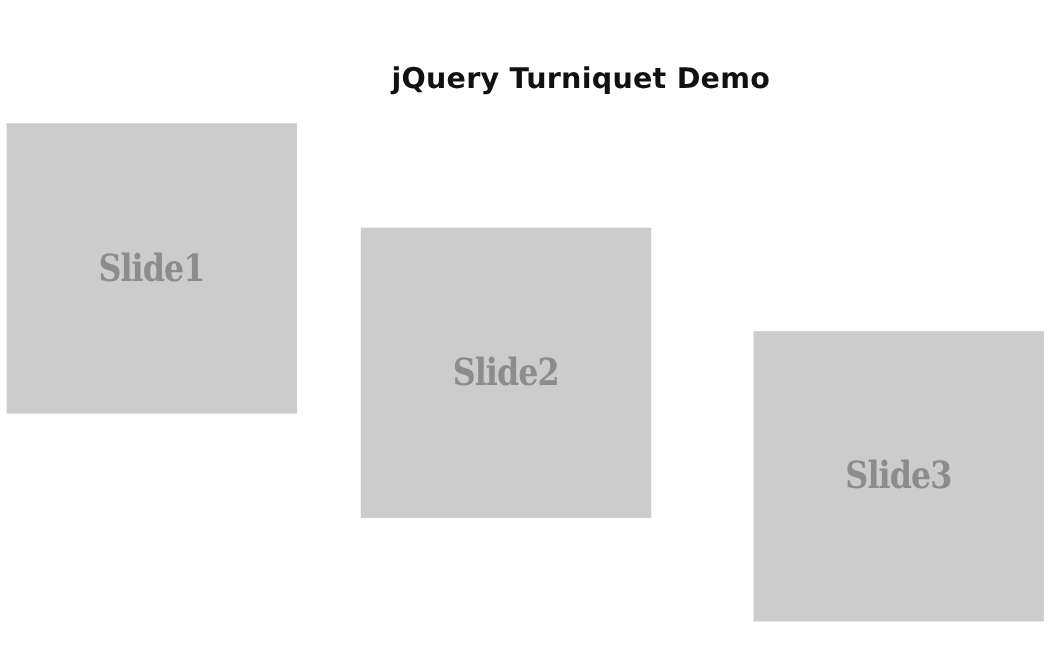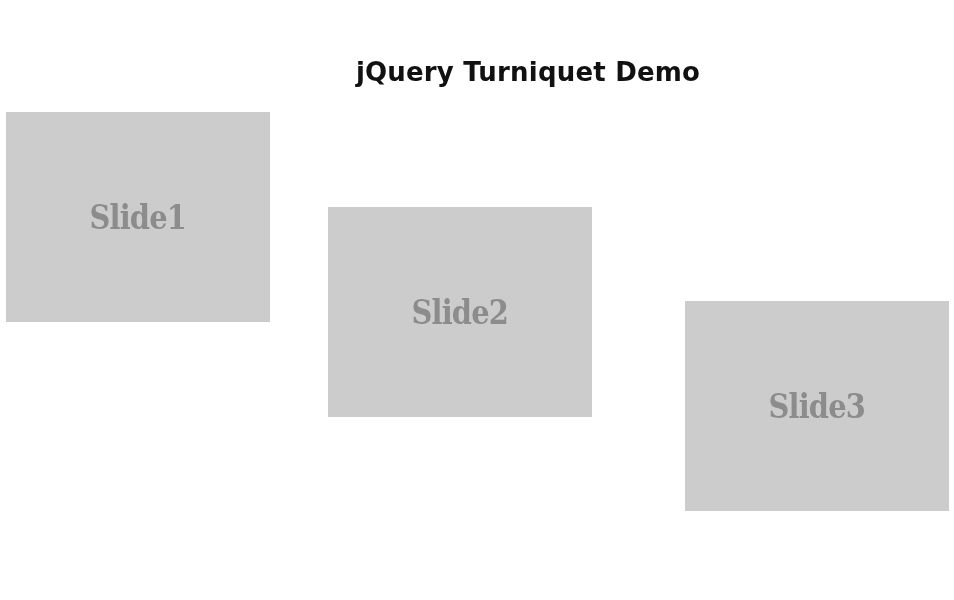--- a/index.html
+++ b/index.html
@@ -4,21 +4,21 @@
   <style>
     html, body { margin: 0; padding: 0; background: #ffffff; }
     body { width: 954px; height: 600px; position: relative; overflow: hidden; }
     .title {
       position: absolute; left: 0; top: 57px; width: 1056px;
       text-align: center;
       font-family: "DejaVu Sans", sans-serif; font-weight: bold;
       font-size: 26px; color: #111111; letter-spacing: 0.2px;
     }
     .slide {
-      position: absolute; width: 264px; height: 210px;
+      position: absolute; width: 264px; height: 264px;
       background: #cccccc;
       display: flex; align-items: center; justify-content: center;
     }
     .slide-label {
       font-family: "DejaVu Serif", serif; font-weight: bold;
       font-size: 34px; color: #8c8c8c; letter-spacing: -1px;
       transform: scaleX(0.85);
     }
     #slide-1 { left: 6px; top: 112px; }
     #slide-2 { left: 328px; top: 207px; }

